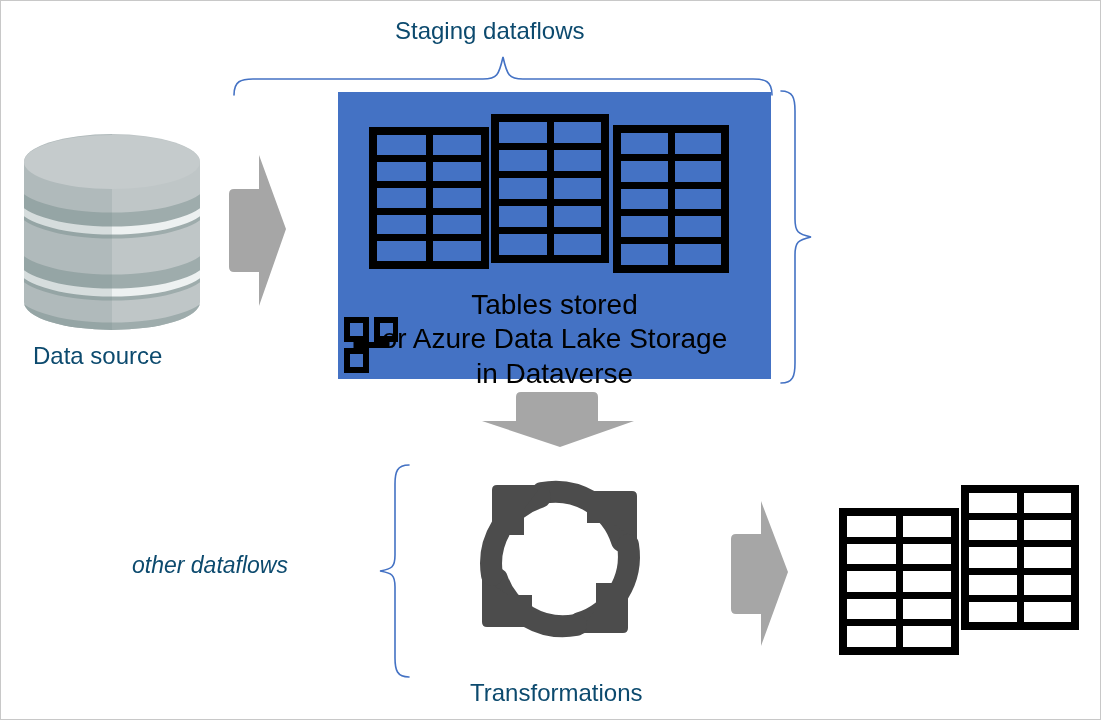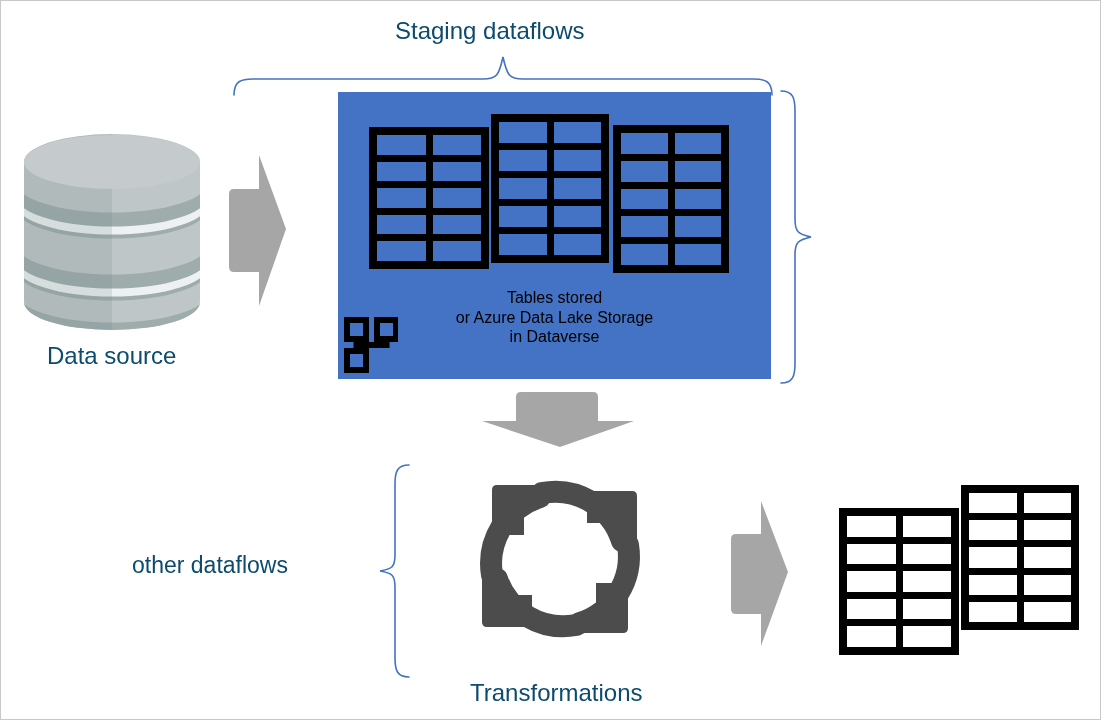--- a/index.html
+++ b/index.html
@@ -19,33 +19,33 @@
     box-sizing: border-box;
     overflow: hidden;
   }
   .abs { position: absolute; }
   .lbl {
     color: #0c4a6e;
     white-space: nowrap;
     line-height: 1.22;
   }
   .lbl-24 { font-size: 24px; }
-  .lbl-23 { font-size: 23px; }
+  .lbl-23 { font-size: 23px; font-style: italic; }
 
   
   #staging-box {
     left: 337px; top: 91px;
     width: 433px; height: 287px;
     background: #4472C4;
   }
   #staging-text {
     left: 0; top: 196px;
     width: 433px;
     text-align: center;
-    font-size: 16px;
+    font-size: 28px;
     color: #000;
     line-height: 1.23;
   }
 
   
   .tbl-icon { position: absolute; }
   .tbl-icon .cellgrid {
     width: 100%; height: 100%;
     display: grid;
     grid-template-columns: 1fr 1fr;
@@ -157,21 +157,21 @@
       <path d="M-5 62 A88 28 0 0 0 187 62 L187 70 A88 28 0 0 1 -5 70 Z" fill="#EDF1F1"></path>
       <path d="M-5 110 A88 28 0 0 0 187 110 L187 136 A88 28 0 0 1 -5 136 Z" fill="#9EACAC"></path>
       <path d="M-5 124 A88 28 0 0 0 187 124 L187 132 A88 28 0 0 1 -5 132 Z" fill="#EDF1F1"></path>
       <path d="M-5 158 A88 28 0 0 0 187 158 L187 182 A88 28 0 0 1 -5 182 Z" fill="#9EACAC"></path>
 
       <rect x="0" y="0" width="91" height="196" fill="#6E8385" opacity="0.18"></rect>
     </g>
 
     <ellipse cx="91" cy="28" rx="88" ry="27" fill="#C5CBCC"></ellipse>
   </svg>
-  <div class="abs lbl lbl-24" style="left:46px; top:340px;">Data source</div>
+  <div class="abs lbl lbl-24" style="left:32px; top:340px;">Data source</div>
 
   <svg class="arrow" style="left:227px; top:152px;" width="62" height="156" viewBox="0 0 62 156">
     <path d="M31 2 L58 76 L31 153 L31 119 L6 119 Q1 119 1 114 L1 41 Q1 36 6 36 L31 36 Z" fill="#A6A6A6"></path>
   </svg>
 
   <svg class="arrow" style="left:476px; top:389px;" width="160" height="62" viewBox="0 0 160 62">
     <path d="M3 31 L77 5 L155 31 L121 31 L121 55 Q121 60 116 60 L44 60 Q39 60 39 55 L39 31 Z" transform="rotate(180 80 31)" fill="#A6A6A6"></path>
   </svg>
 
   <svg class="brace" style="left:376px; top:462px;" width="36" height="216" viewBox="0 0 36 216">

